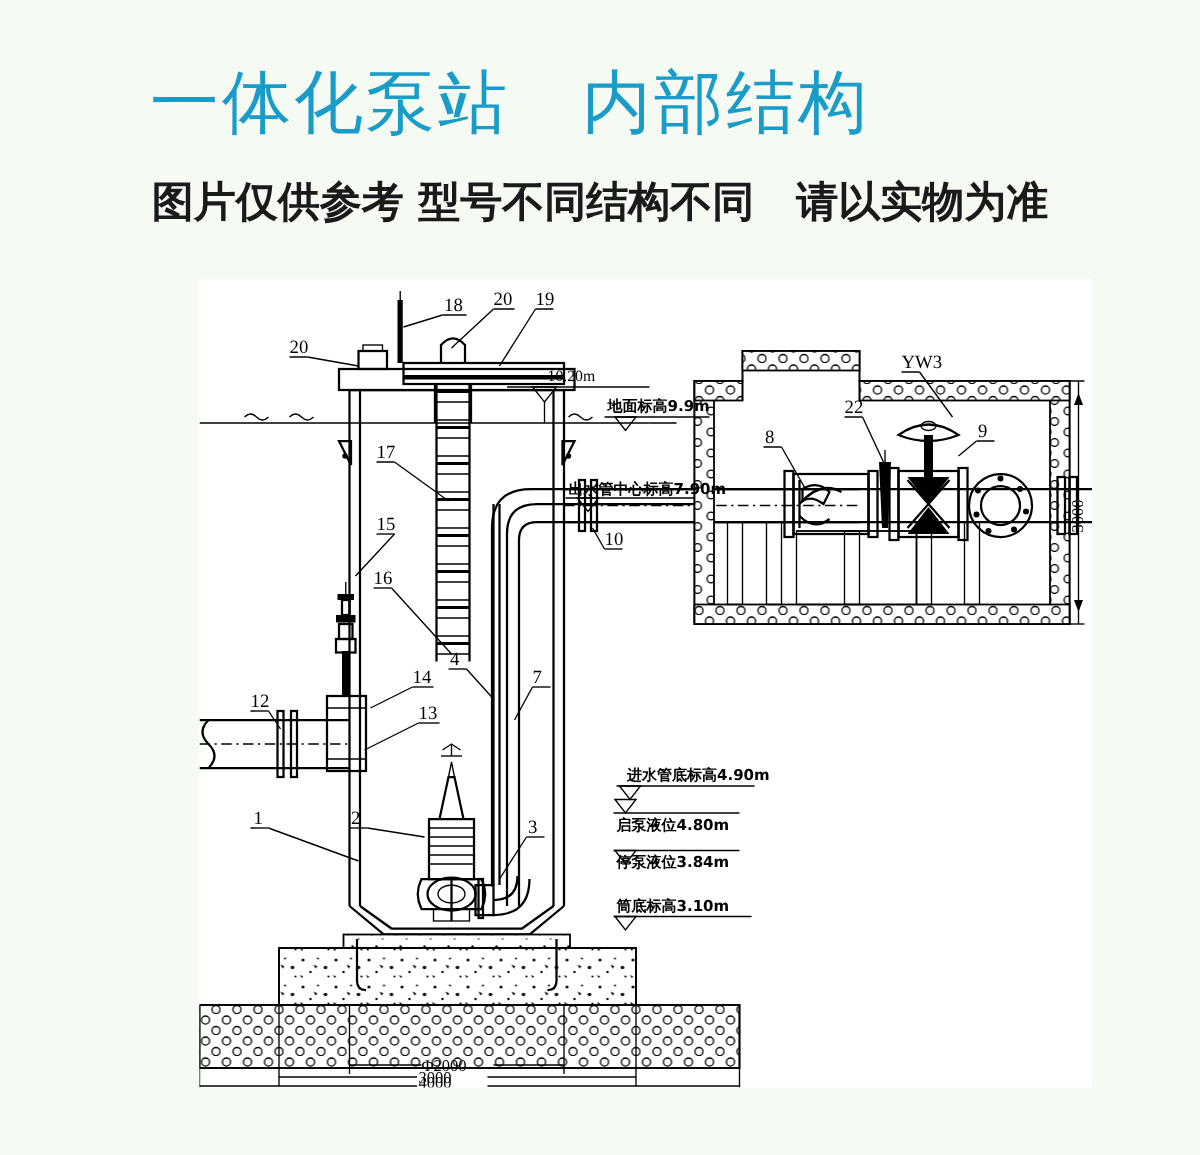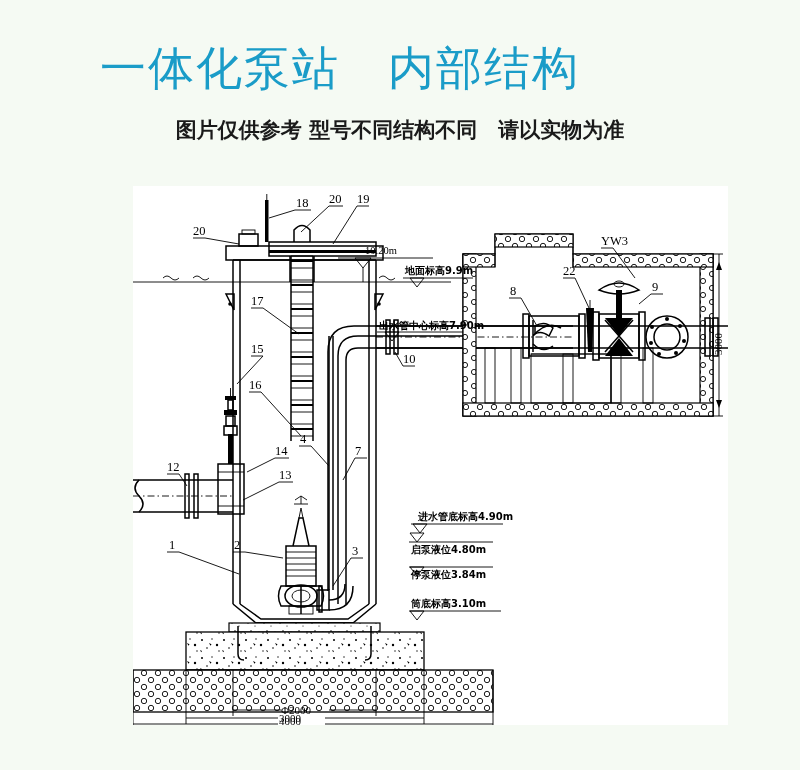--- a/index.html
+++ b/index.html
@@ -17,21 +17,21 @@
     font-size:46px;
     letter-spacing:2px;
     font-family:"DejaVu Serif", serif;
     font-weight:400;
     white-space:pre;
   }
   #subtitle{
     position:absolute;left:0;top:116px;width:800px;
     text-align:center;
     color:#1a1a1a;
-    font-size:21px;
+    font-size:28px;
     font-family:"DejaVu Serif", serif;
     font-weight:700;
     white-space:pre;
   }
   #panel{
     position:absolute;left:133px;top:186px;
     width:595px;height:539px;
     background:#ffffff;
   }
   #panel svg{display:block;}

